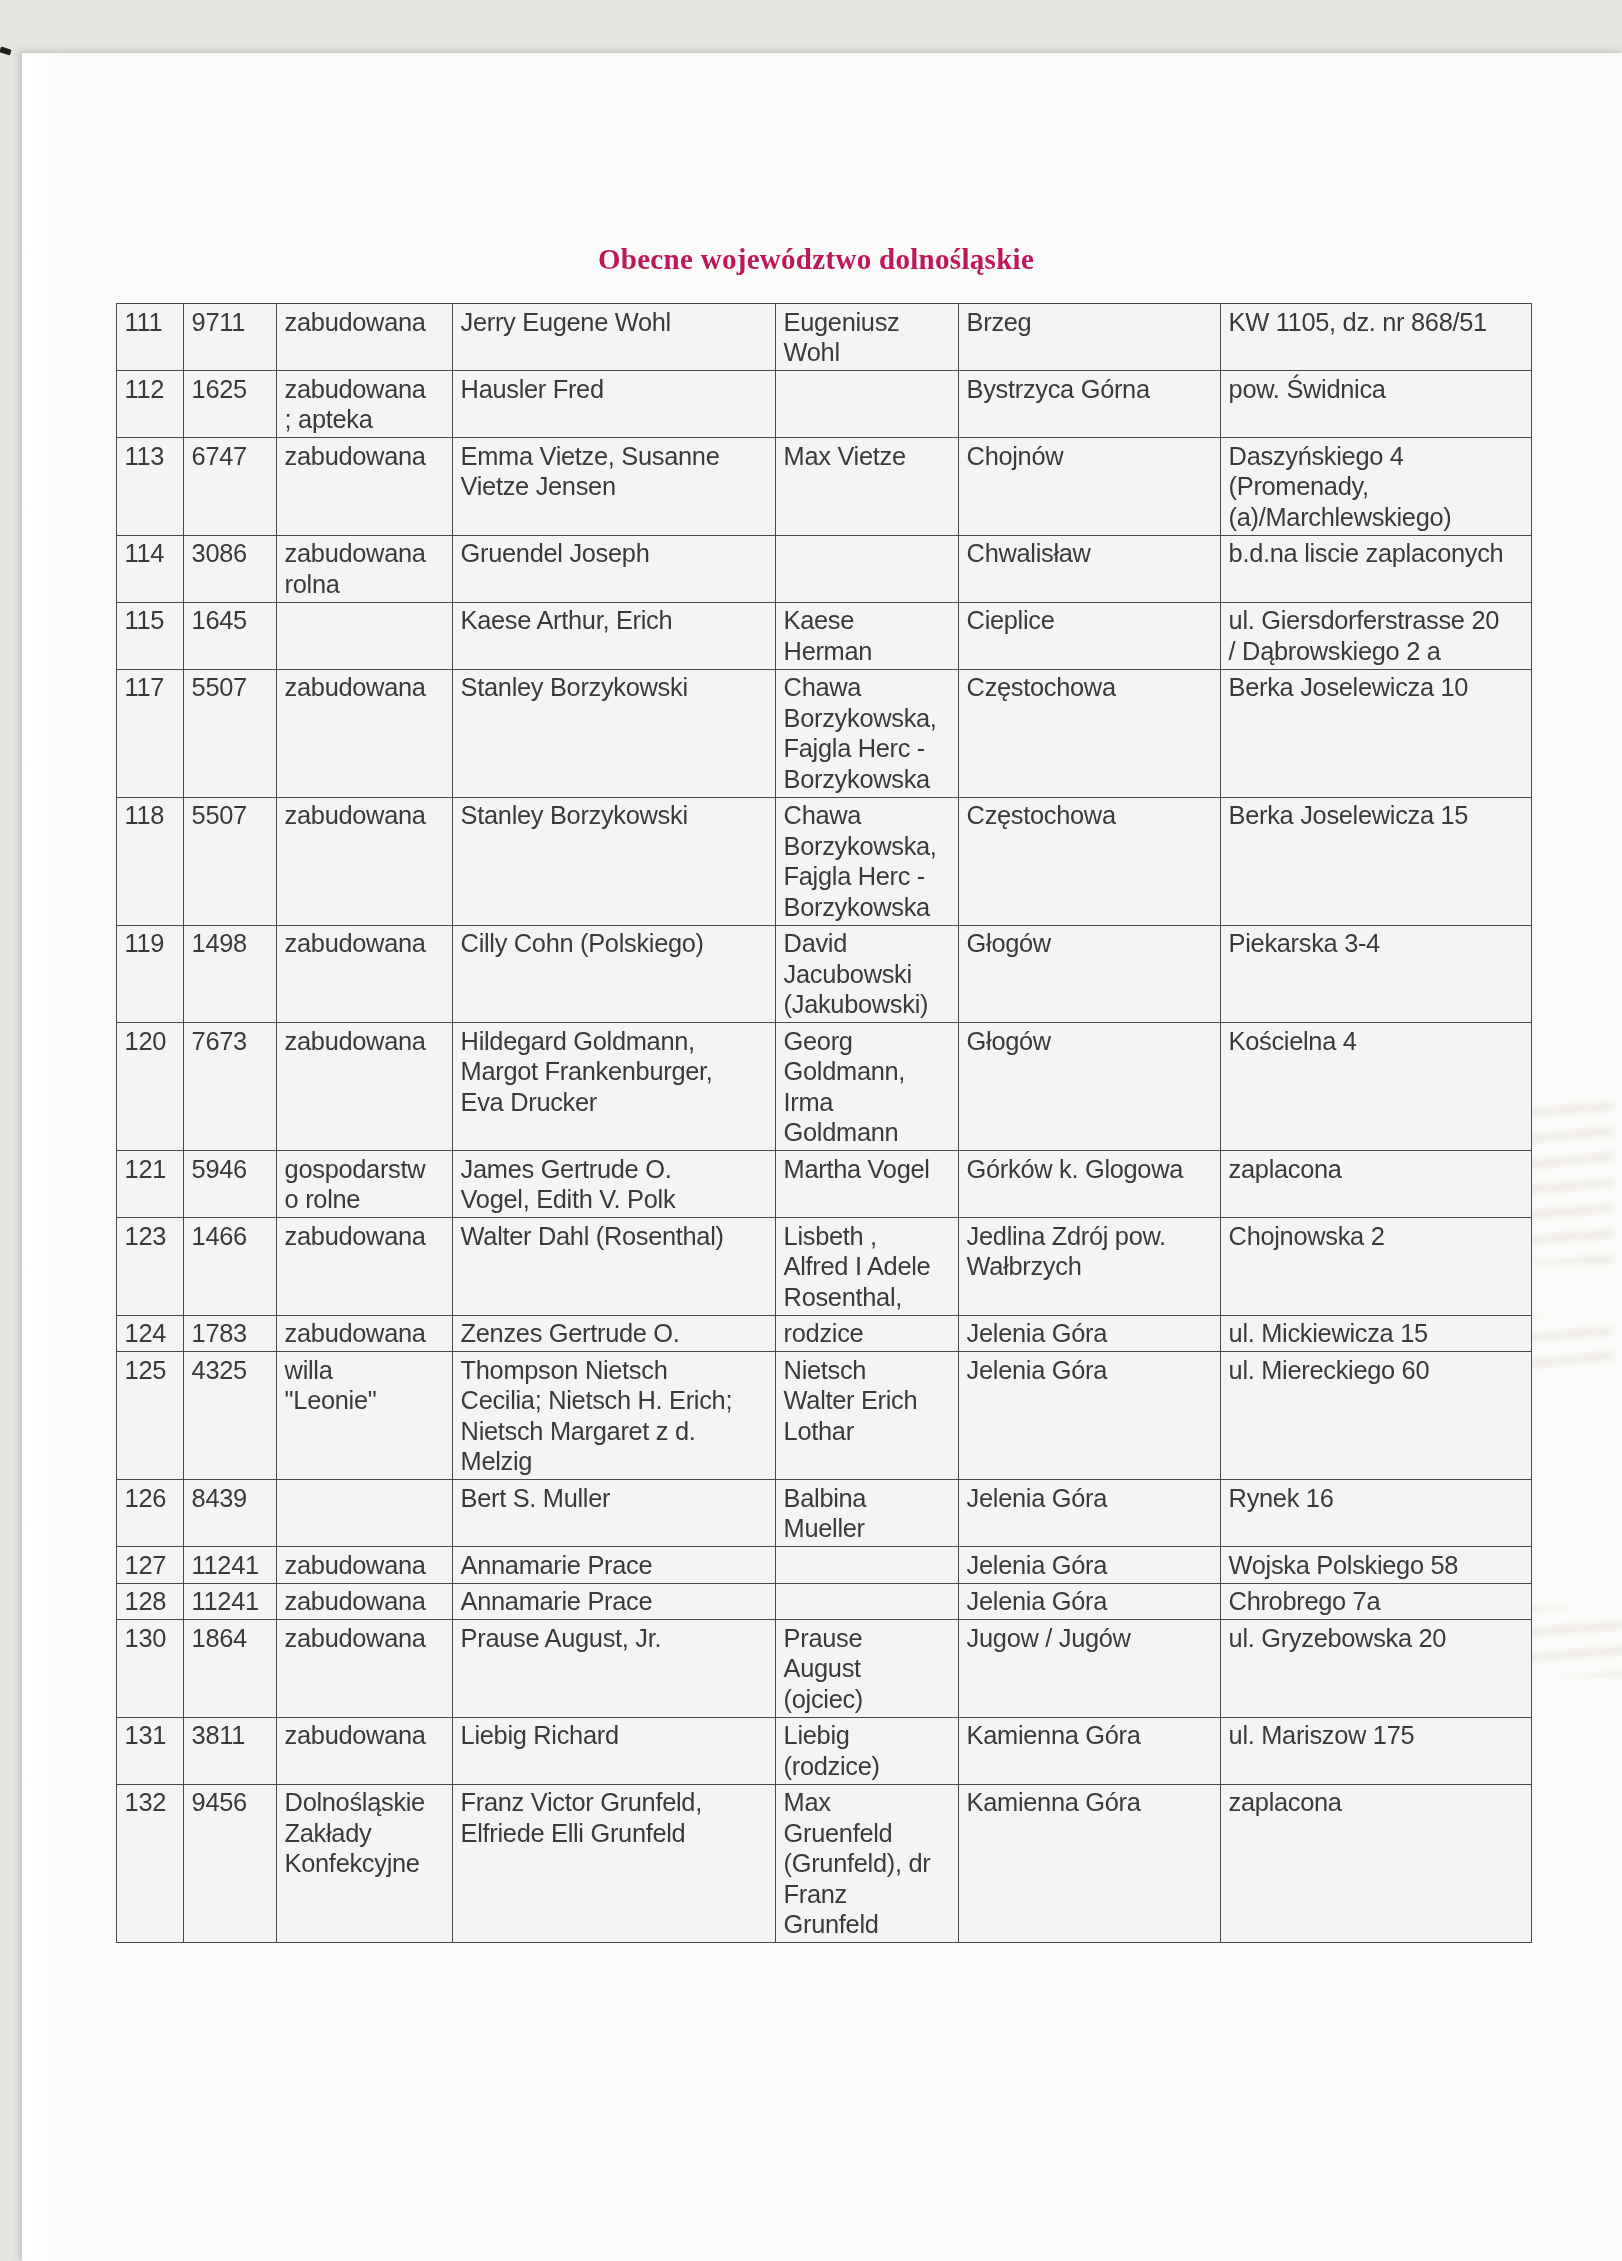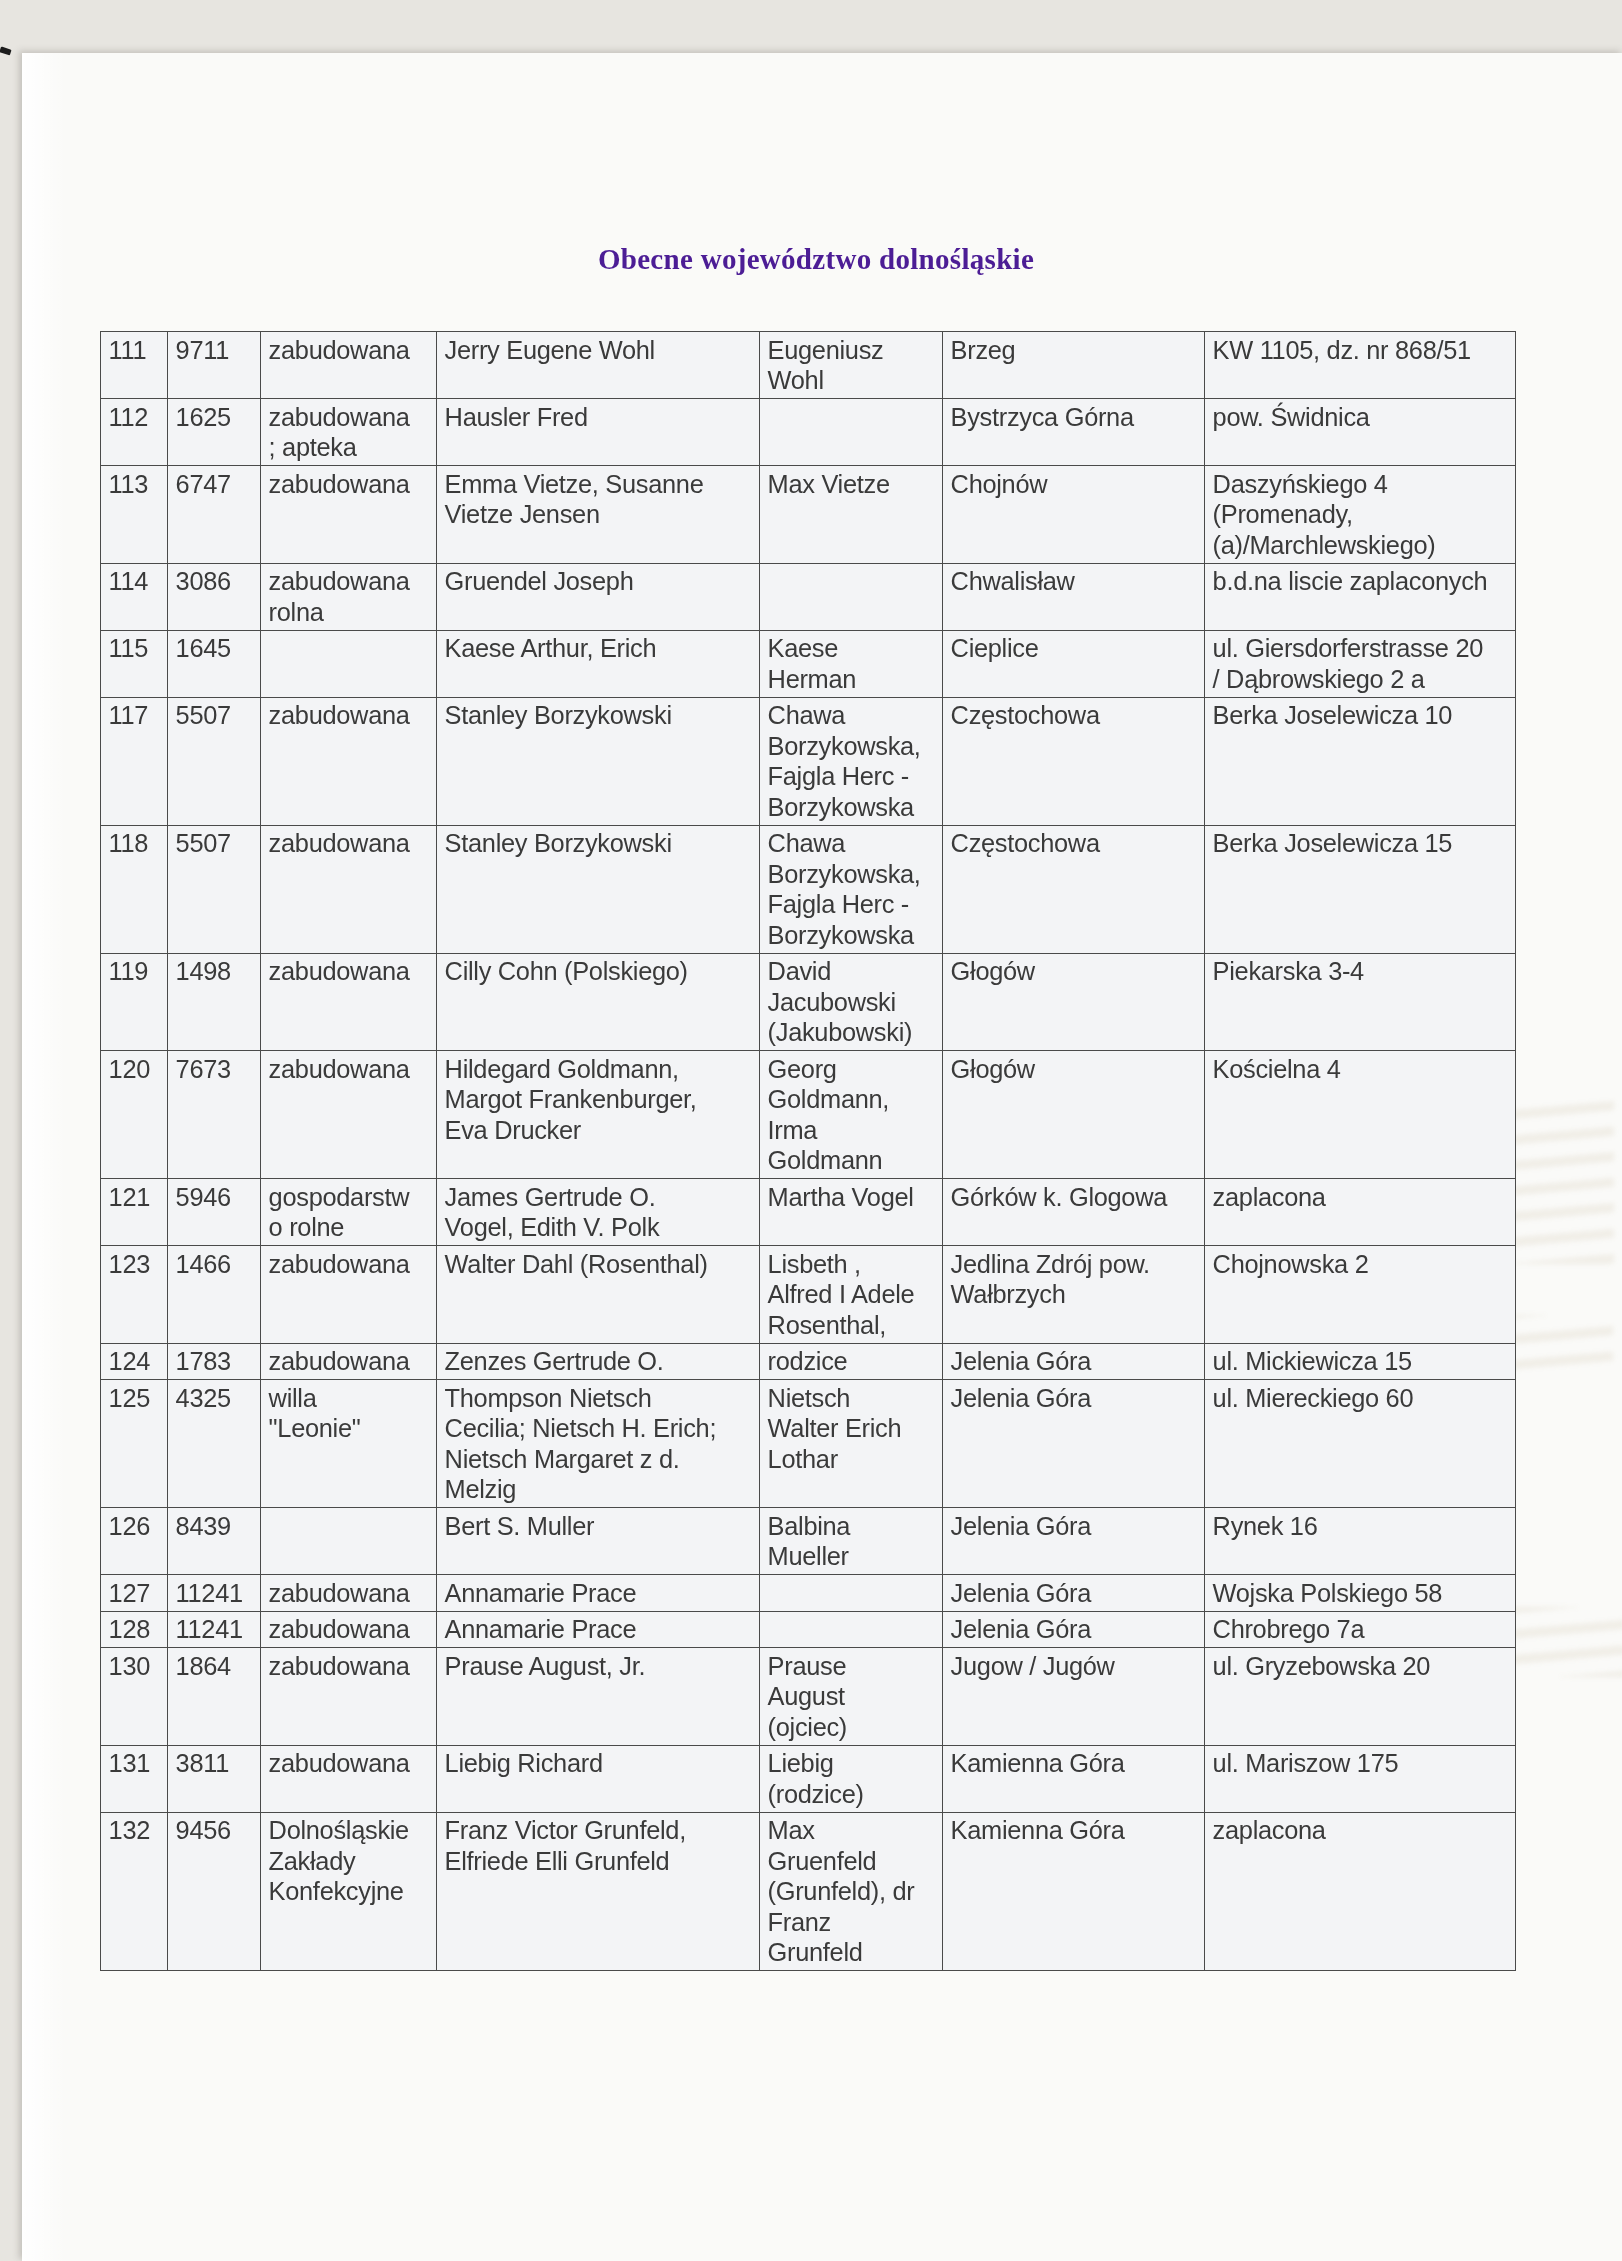--- a/index.html
+++ b/index.html
@@ -22,30 +22,29 @@
     left: 21.6px; top: 53px; width: 44px; height: 2208px;
     background: linear-gradient(90deg, #ffffff, rgba(255,255,255,0));
   }
   .doc-title {
     position: absolute;
     left: 109px; top: 243px; width: 1414px;
     text-align: center;
     font-family: "Liberation Serif", serif;
     font-weight: bold;
     font-size: 29px;
-    color: #4c1d95;
+    color: #be185d;
     letter-spacing: 0.3px;
   }
   table.registry {
     position: absolute;
-    left: 100px; top: 303px;
+    left: 116px; top: 303px;
     width: 1414px;
     border-collapse: collapse;
     table-layout: fixed;
-    margin-top: 28px;
   }
   table.registry td {
     border: 1.9px solid #4a4a4a;
     vertical-align: top;
     padding: 2.5px 3.8px 2.5px 7.6px;
     font-size: 25.4px;
     line-height: 30.5px;
     letter-spacing: -0.3px;
     color: #3a3a3a;
     white-space: pre-line;

